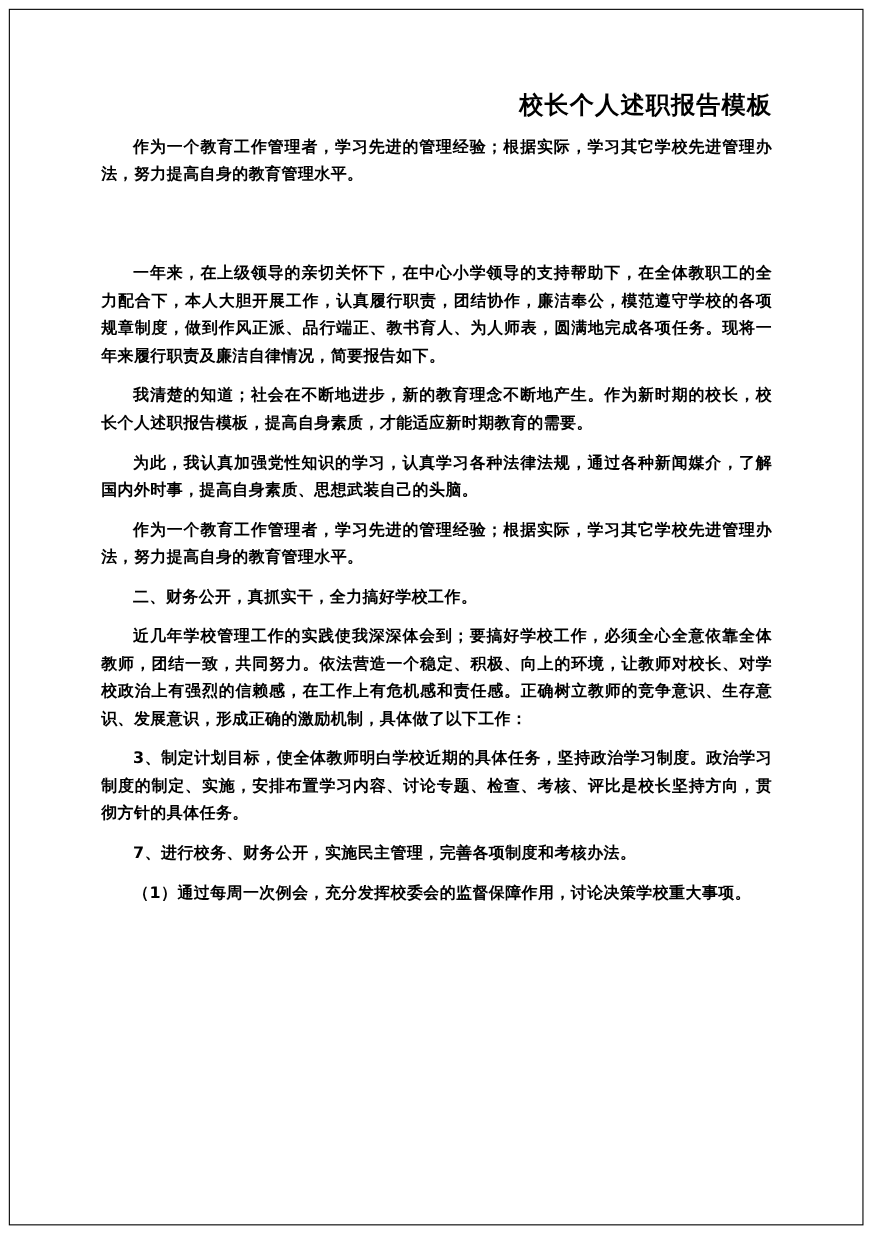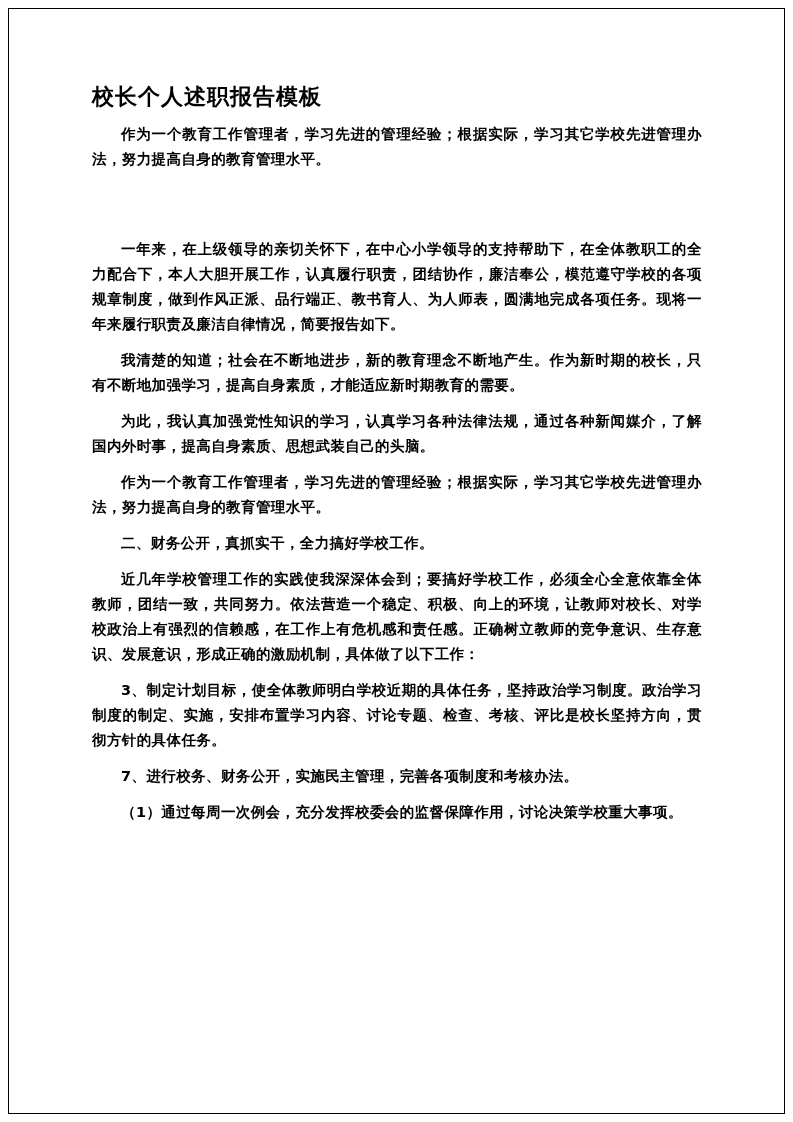--- a/index.html
+++ b/index.html
@@ -32,21 +32,21 @@
     box-sizing: border-box;
     pointer-events: none;
   }
   .content {
     position: absolute;
     left: 92px;
     top: 80px;
     width: 610px;
   }
   .doc-title {
-    text-align: left;
+    text-align: right;
     font-size: 22px;
     line-height: 34px;
     font-weight: bold;
     letter-spacing: 1px;
     margin: 0 0 8px 0;
   }
   .para {
     font-size: 14.5px;
     line-height: 25px;
     text-align: justify;
@@ -70,21 +70,21 @@
 
   <div class="content">
 
     <h1 class="doc-title">校长个人述职报告模板</h1>
 
     <p class="para indent">作为一个教育工作管理者，学习先进的管理经验；根据实际，学习其它学校先进管理办法，努力提高自身的教育管理水平。</p>
 
     <div class="spacer-lg"></div>
 
     <p class="para indent">一年来，在上级领导的亲切关怀下，在中心小学领导的支持帮助下，在全体教职工的全力配合下，本人大胆开展工作，认真履行职责，团结协作，廉洁奉公，模范遵守学校的各项规章制度，做到作风正派、品行端正、教书育人、为人师表，圆满地完成各项任务。现将一年来履行职责及廉洁自律情况，简要报告如下。</p>
-    <p class="para indent">我清楚的知道；社会在不断地进步，新的教育理念不断地产生。作为新时期的校长，只有不断地加强学习，提高自身素质，才能适应新时期教育的需要。</p>
+    <p class="para indent">我清楚的知道；社会在不断地进步，新的教育理念不断地产生。作为新时期的校长，校长个人述职报告模板，提高自身素质，才能适应新时期教育的需要。</p>
     <p class="para indent">为此，我认真加强党性知识的学习，认真学习各种法律法规，通过各种新闻媒介，了解国内外时事，提高自身素质、思想武装自己的头脑。</p>
     <p class="para indent">作为一个教育工作管理者，学习先进的管理经验；根据实际，学习其它学校先进管理办法，努力提高自身的教育管理水平。</p>
     <p class="para indent">二、财务公开，真抓实干，全力搞好学校工作。</p>
     <p class="para indent">近几年学校管理工作的实践使我深深体会到；要搞好学校工作，必须全心全意依靠全体教师，团结一致，共同努力。依法营造一个稳定、积极、向上的环境，让教师对校长、对学校政治上有强烈的信赖感，在工作上有危机感和责任感。正确树立教师的竞争意识、生存意识、发展意识，形成正确的激励机制，具体做了以下工作：</p>
     <p class="para indent">3、制定计划目标，使全体教师明白学校近期的具体任务，坚持政治学习制度。政治学习制度的制定、实施，安排布置学习内容、讨论专题、检查、考核、评比是校长坚持方向，贯彻方针的具体任务。</p>
     <p class="para indent">7、进行校务、财务公开，实施民主管理，完善各项制度和考核办法。</p>
     <p class="para indent">（1）通过每周一次例会，充分发挥校委会的监督保障作用，讨论决策学校重大事项。</p>
 
   </div>
 </div>

